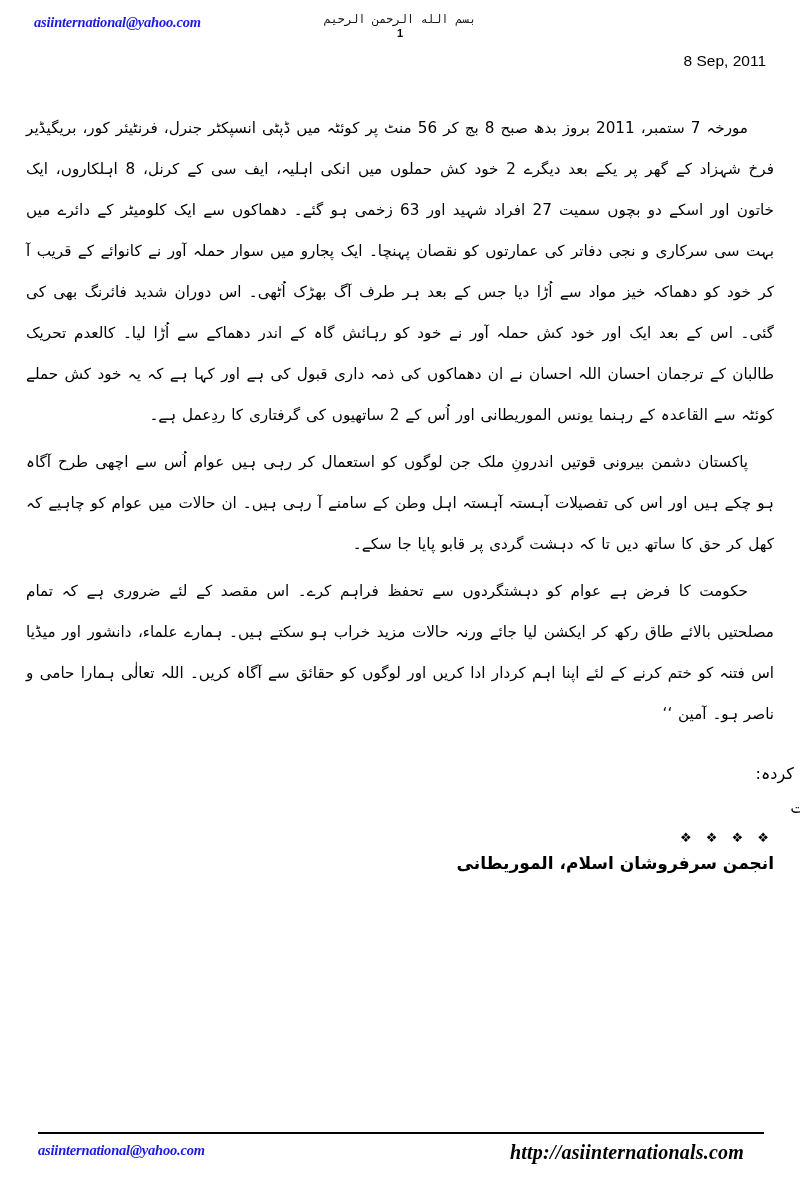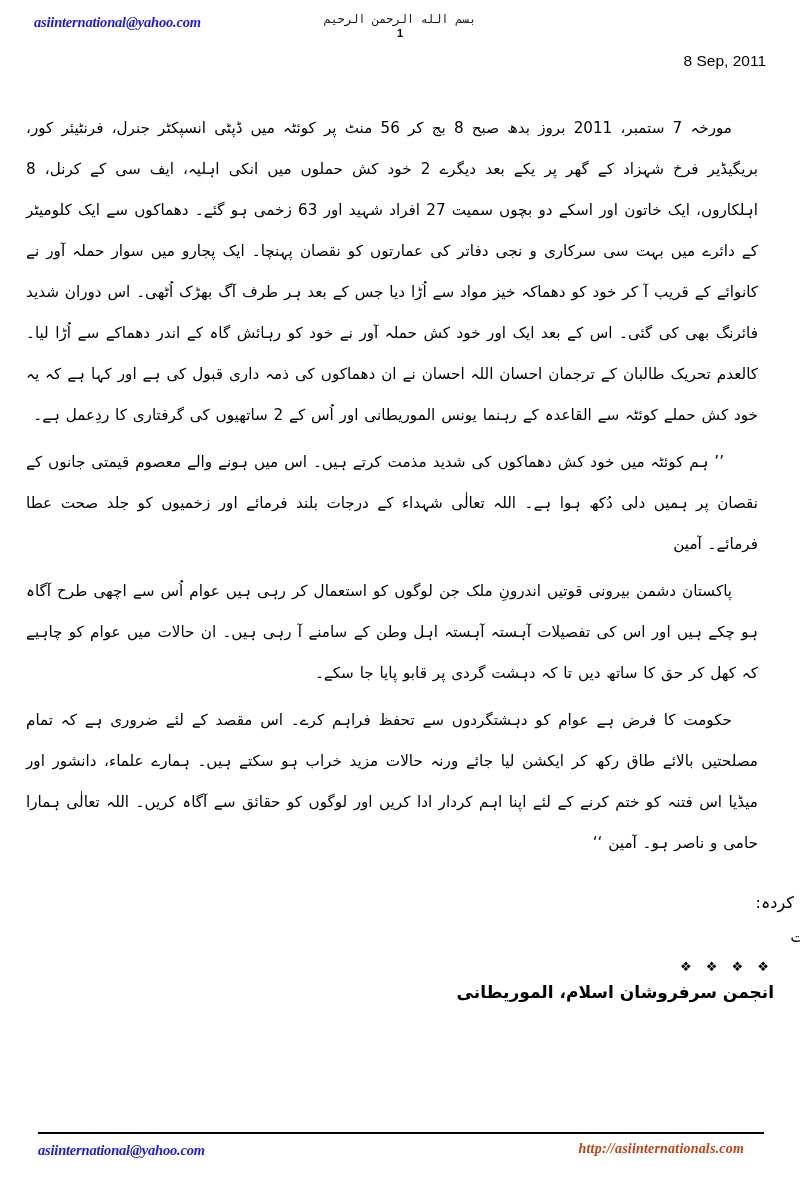--- a/index.html
+++ b/index.html
@@ -93,21 +93,21 @@
     position: absolute;
     top: 108px;
     left: 26px;
     right: 26px;
     bottom: 60px;
     direction: rtl;
     text-align: justify;
     text-align-last: right;
   }
   p.para {
-    margin: 0 16px 6px 0;
+    margin: 0 0 6px 0;
     font-family: "DejaVu Sans", sans-serif;
     font-size: 15.2px;
     line-height: 41px;
     color: #000;
     text-indent: 26px;
     text-align: justify;
     text-align-last: right;
     word-spacing: 1px;
   }
   p.para.quote {
@@ -181,22 +181,22 @@
     letter-spacing: -0.2px;
   }
   .footer-url {
     position: absolute;
     right: 30px;
     top: 9px;
     direction: ltr;
     font-family: "Liberation Serif", "DejaVu Serif", serif;
     font-style: italic;
     font-weight: bold;
-    font-size: 14px;
-    color: #c2410c;
+    font-size: 20px;
+    color: #000000;
     white-space: nowrap;
     letter-spacing: 0.2px;
   }
 </style>
 </head>
 <body>
 
 <div class="page">
 
   <div class="header">
@@ -208,21 +208,20 @@
 
     <div class="hdr-date">8 Sep, 2011</div>
 
   </div>
 
   <div class="body-area">
 
     <p class="para">مورخہ 7 ستمبر، 2011 بروز بدھ صبح 8 بج کر 56 منٹ پر کوئٹہ میں ڈپٹی انسپکٹر جنرل، فرنٹیئر کور، بریگیڈیر فرخ شہزاد کے گھر پر یکے بعد دیگرے 2 خود کش حملوں میں انکی اہلیہ، ایف سی کے کرنل، 8 اہلکاروں، ایک خاتون اور اسکے دو بچوں سمیت 27 افراد شہید اور 63 زخمی ہو گئے۔ دھماکوں سے ایک کلومیٹر کے دائرے میں بہت سی سرکاری و نجی دفاتر کی عمارتوں کو نقصان پہنچا۔ ایک پجارو میں سوار حملہ آور نے کانوائے کے قریب آ کر خود کو دھماکہ خیز مواد سے اُڑا دیا جس کے بعد ہر طرف آگ بھڑک اُٹھی۔ اس دوران شدید فائرنگ بھی کی گئی۔ اس کے بعد ایک اور خود کش حملہ آور نے خود کو رہائش گاہ کے اندر دھماکے سے اُڑا لیا۔ کالعدم تحریک طالبان کے ترجمان احسان اللہ احسان نے ان دھماکوں کی ذمہ داری قبول کی ہے اور کہا ہے کہ یہ خود کش حملے کوئٹہ سے القاعدہ کے رہنما یونس الموریطانی اور اُس کے 2 ساتھیوں کی گرفتاری کا ردِعمل ہے۔</p>
 
 
-    <p class="para quote">’’ ہم کوئٹہ میں خود کش دھماکوں کی شدید مذمت کرتے ہیں۔ اس میں ہونے والے معصوم قیمتی جانوں کے نقصان پر ہمیں دلی دُکھ ہوا ہے۔ اللہ تعالٰی شہداء کے درجات بلند فرمائے اور زخمیوں کو جلد صحت عطا فرمائے۔ آمین</p>
 
     <p class="para">پاکستان دشمن بیرونی قوتیں اندرونِ ملک جن لوگوں کو استعمال کر رہی ہیں عوام اُس سے اچھی طرح آگاہ ہو چکے ہیں اور اس کی تفصیلات آہستہ آہستہ اہل وطن کے سامنے آ رہی ہیں۔ ان حالات میں عوام کو چاہیے کہ کھل کر حق کا ساتھ دیں تا کہ دہشت گردی پر قابو پایا جا سکے۔</p>
 
     <p class="para">حکومت کا فرض ہے عوام کو دہشتگردوں سے تحفظ فراہم کرے۔ اس مقصد کے لئے ضروری ہے کہ تمام مصلحتیں بالائے طاق رکھ کر ایکشن لیا جائے ورنہ حالات مزید خراب ہو سکتے ہیں۔ ہمارے علماء، دانشور اور میڈیا اس فتنہ کو ختم کرنے کے لئے اپنا اہم کردار ادا کریں اور لوگوں کو حقائق سے آگاہ کریں۔ اللہ تعالٰی ہمارا حامی و ناصر ہو۔ آمین ‘‘</p>
 
     <div class="signoff">
       <div class="signoff-line1">جاری کردہ:</div>
 
       <div class="signoff-line2">شعبہ نشر و اشاعت</div>
 

